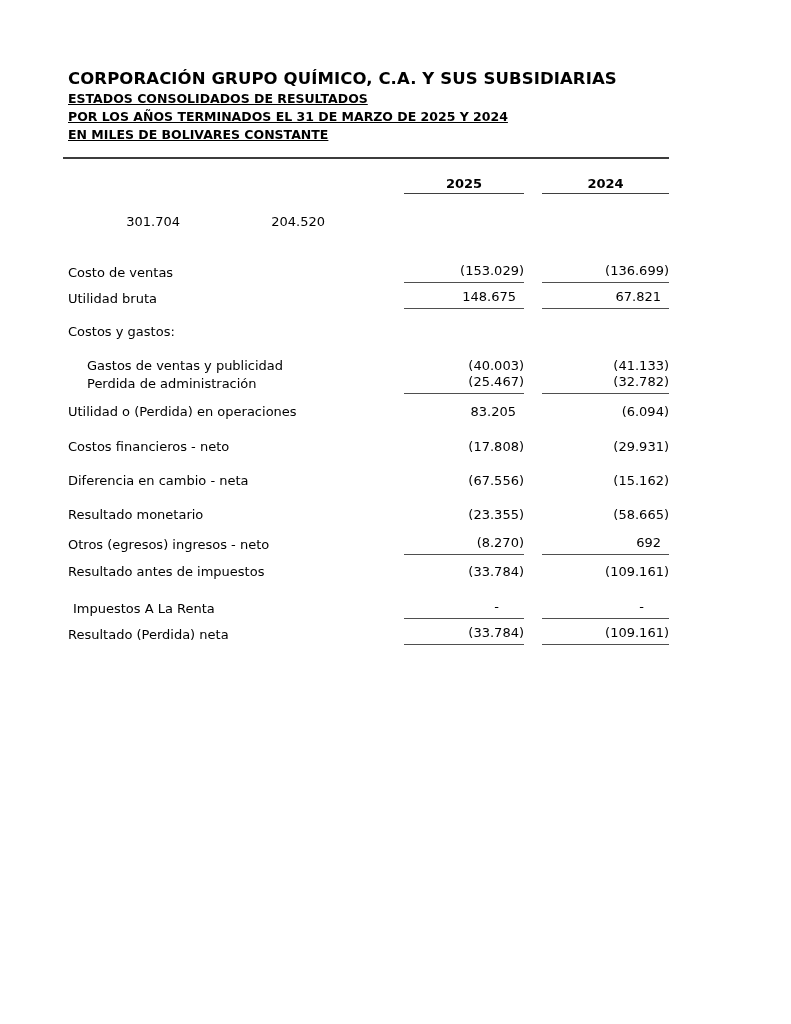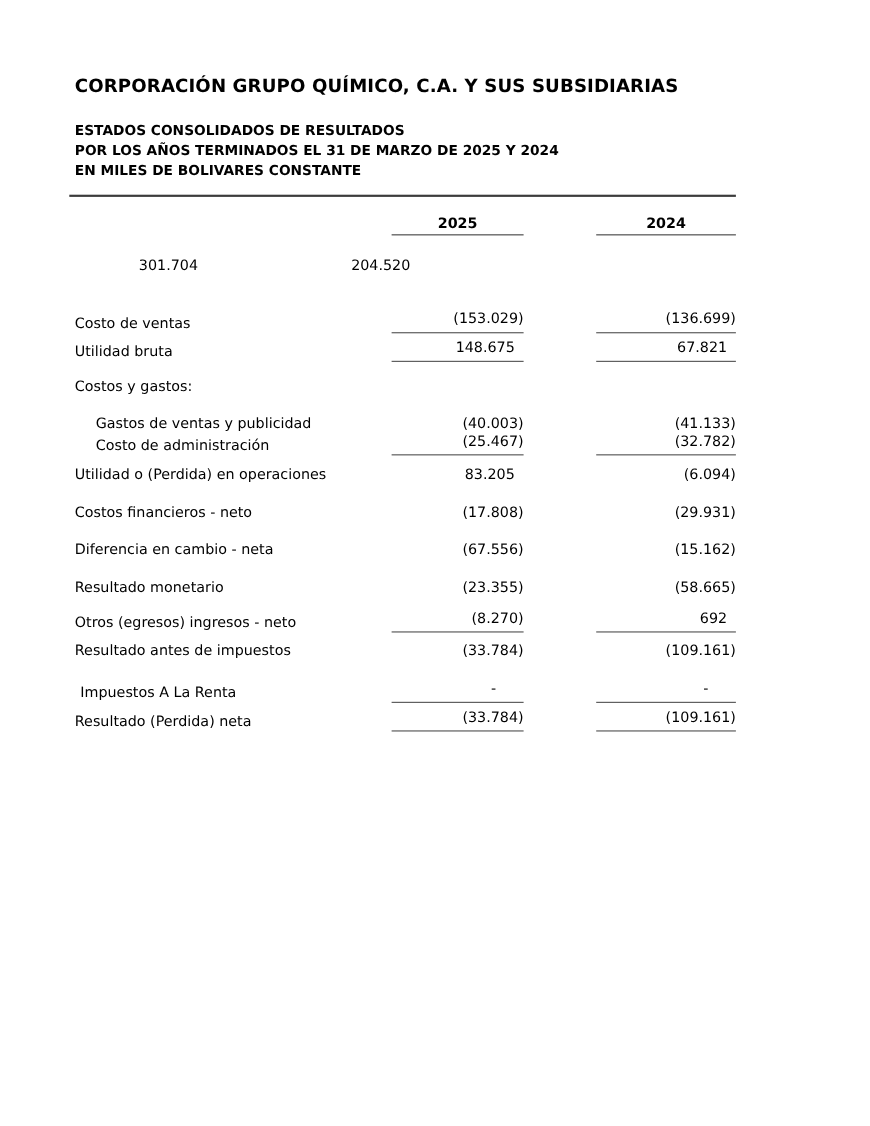--- a/index.html
+++ b/index.html
@@ -15,35 +15,35 @@
 
   .company-title {
     margin: 0;
     font-size: 16.5px;
     font-weight: bold;
     line-height: 22px;
     letter-spacing: 0.1px;
     white-space: nowrap;
   }
   .subhead {
-    margin-top: 20px;
     font-size: 12.5px;
     font-weight: bold;
     line-height: 18px;
+    text-decoration: underline;
   }
   .header-rule {
     margin-top: 13px;
     margin-left: -5px;
     border: none;
     border-top: 2.2px solid #3c3c3c;
     height: 0;
   }
 
   .table { font-size: 13px; }
-  .row { display: flex; align-items: flex-end; line-height: 16px; gap: 48px; }
+  .row { display: flex; align-items: center; line-height: 16px; }
   .lbl { flex: 1; min-width: 0; }
   .col1 { width: 120px; text-align: right; flex: none; }
   .col2 { width: 127px; margin-left: 18px; text-align: right; flex: none; }
   .colhead {
     font-weight: bold;
     text-align: center;
     border-bottom: 1.6px solid #3f3f3f;
     padding-bottom: 1px;
   }
   .ul { border-bottom: 1.6px solid #4f4f4f; padding-bottom: 3px; }
@@ -98,21 +98,21 @@
       <div class="col2"></div>
     </div>
 
     <div class="row" style="margin-top:18px">
       <div class="lbl indent">Gastos de ventas y publicidad</div>
       <div class="col1">(40.003)</div>
       <div class="col2">(41.133)</div>
     </div>
 
     <div class="row" style="margin-top:0px">
-      <div class="lbl indent">Costo de administración</div>
+      <div class="lbl indent">Perdida de administración</div>
       <div class="col1 ul">(25.467)</div>
       <div class="col2 ul">(32.782)</div>
     </div>
 
     <div class="row" style="margin-top:10px">
       <div class="lbl">Utilidad o (Perdida) en operaciones</div>
       <div class="col1 pos">83.205</div>
       <div class="col2">(6.094)</div>
     </div>
 

